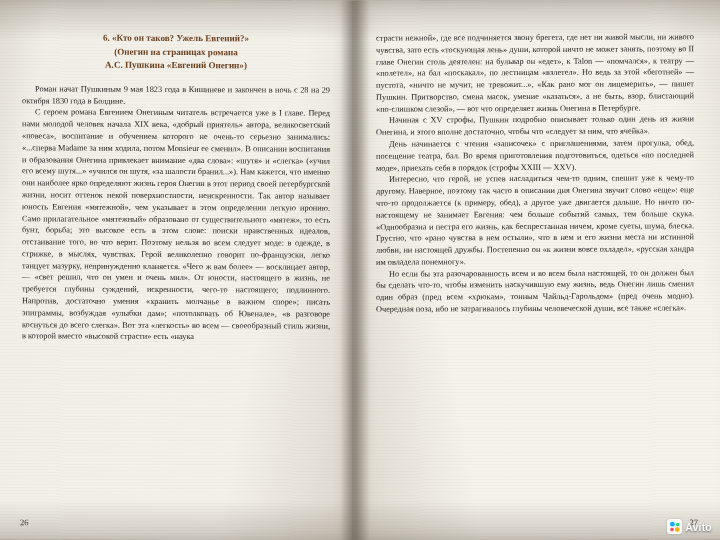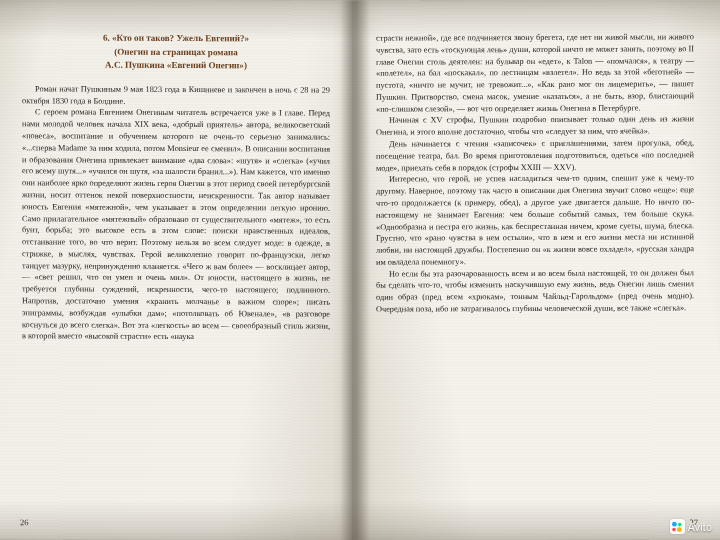--- a/index.html
+++ b/index.html
@@ -112,21 +112,21 @@
     width: 15px; height: 15px;
     border-radius: 3px;
     background: #ffffff;
     display: flex; align-items: center; justify-content: center;
     box-shadow: 0 0 2px rgba(0,0,0,.25);
   }
   .wm-badge svg { display: block; }
   .wm-text {
     font-family: "Liberation Sans", sans-serif;
     font-size: 10.5px;
-    font-weight: normal;
+    font-weight: bold;
     color: #ffffff;
     text-shadow: 0 1px 2px rgba(0,0,0,.55);
     letter-spacing: .2px;
   }
   
   .grain {
     position: absolute; inset: 0; pointer-events: none; z-index: 3;
     background-image:
       repeating-linear-gradient(0deg, rgba(120,110,95,.03) 0 1px, rgba(255,255,255,0) 1px 3px);
   }

